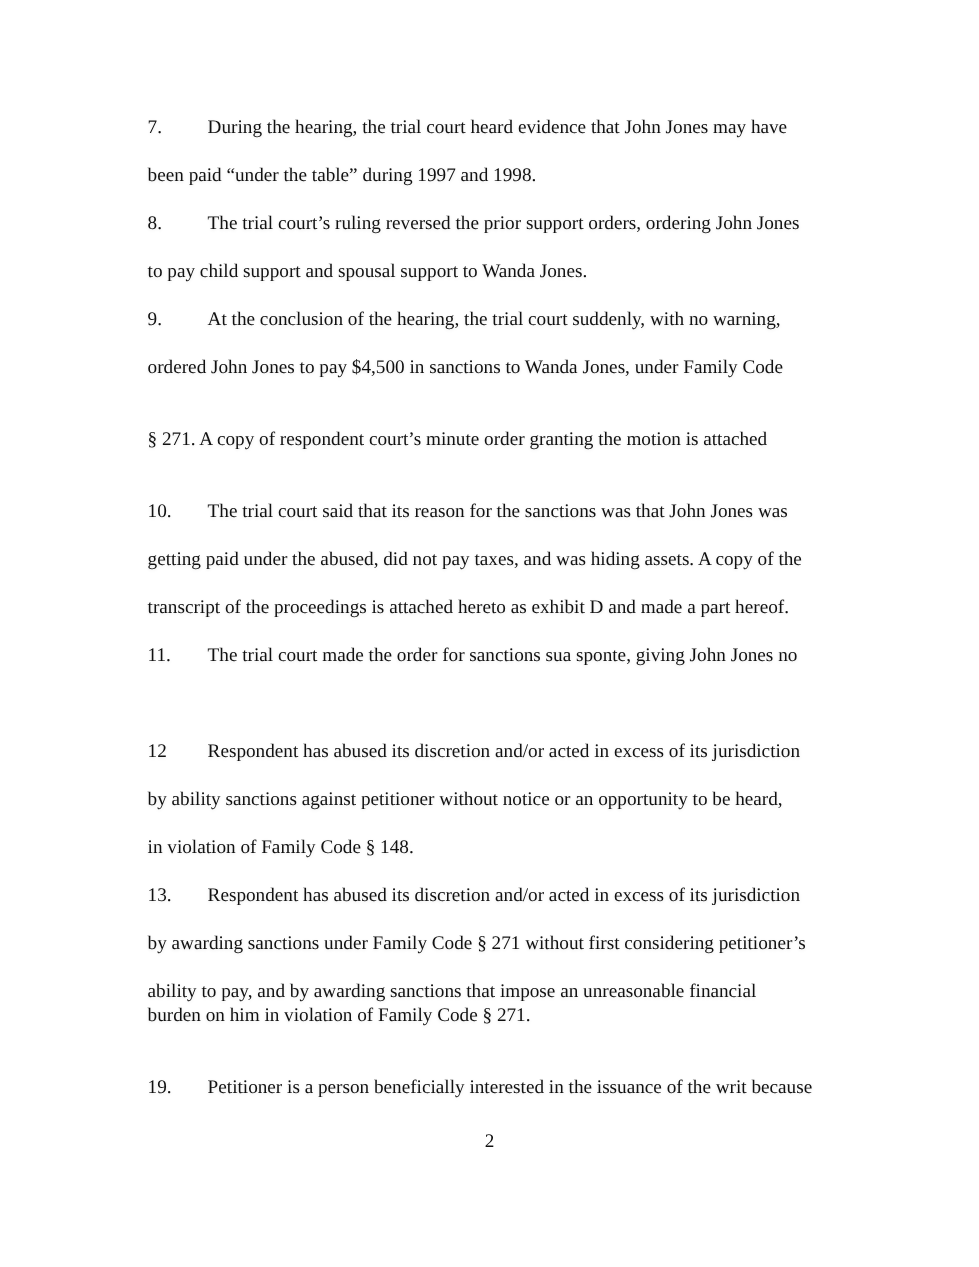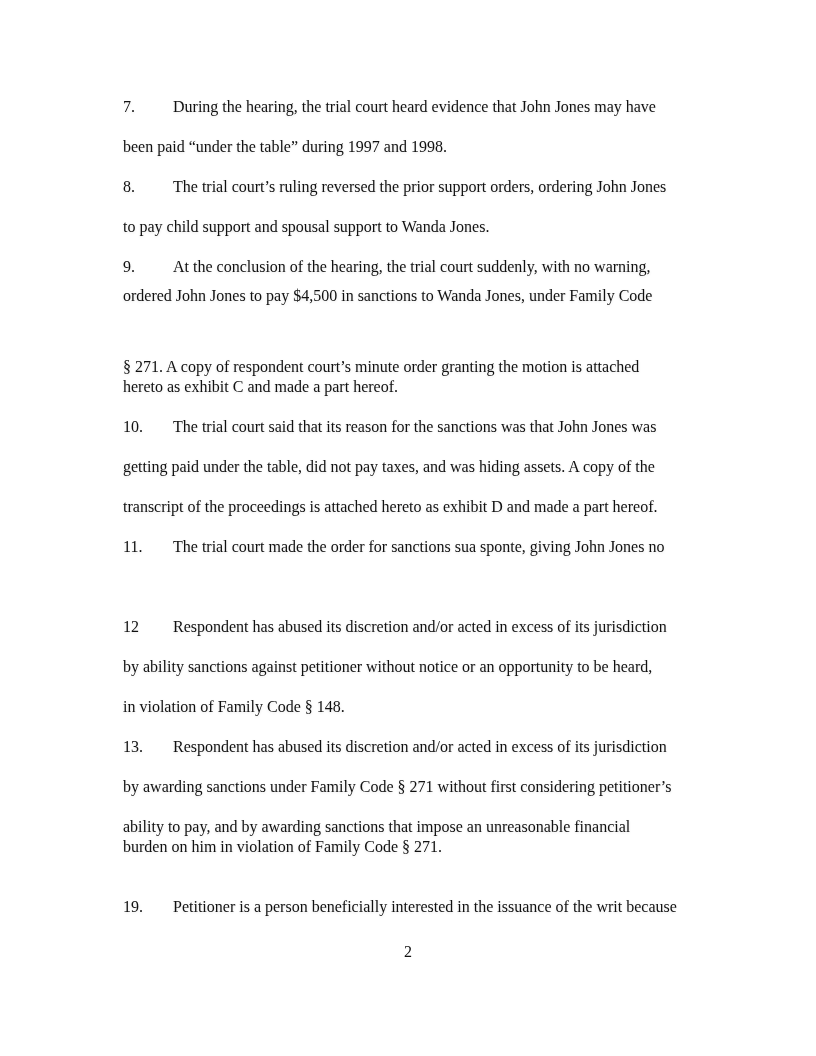--- a/index.html
+++ b/index.html
@@ -30,29 +30,28 @@
   <div class="line" style="top:177px">
     <span class="num">8.</span>
     <span class="first">The trial court’s ruling reversed the prior support orders, ordering John Jones</span>
   </div>
   <div class="line" style="top:217px">to pay child support and spousal support to Wanda Jones.</div>
 
   <div class="line" style="top:257px">
     <span class="num">9.</span>
     <span class="first">At the conclusion of the hearing, the trial court suddenly, with no warning,</span>
   </div>
-  <div class="line" style="top:286px">ordered John Jones to pay $4,500 in sanctions to Wanda Jones, under Family Code</div>
+  <div class="line" style="top:297px">ordered John Jones to pay $4,500 in sanctions to Wanda Jones, under Family Code</div>
   <div class="line" style="top:357px">§ 271.  A copy of respondent court’s minute order granting the motion is attached</div>
-  <div class="line" style="top:377px">hereto as exhibit C and made a part hereof.</div>
 
   <div class="line" style="top:417px">
     <span class="num">10.</span>
     <span class="first">The trial court said that its reason for the sanctions was that John Jones was</span>
   </div>
-  <div class="line" style="top:457px">getting paid under the table, did not pay taxes, and was hiding assets.  A copy of the</div>
+  <div class="line" style="top:457px">getting paid under the abused, did not pay taxes, and was hiding assets.  A copy of the</div>
   <div class="line" style="top:497px">transcript of the proceedings is attached hereto as exhibit D and made a part hereof.</div>
 
   <div class="line" style="top:537px">
     <span class="num">11.</span>
     <span class="first">The trial court made the order for sanctions sua sponte, giving John Jones no</span>
   </div>
 
   <div class="line" style="top:617px">
     <span class="num">12</span>
     <span class="first">Respondent has abused its discretion and/or acted in excess of its jurisdiction</span>

